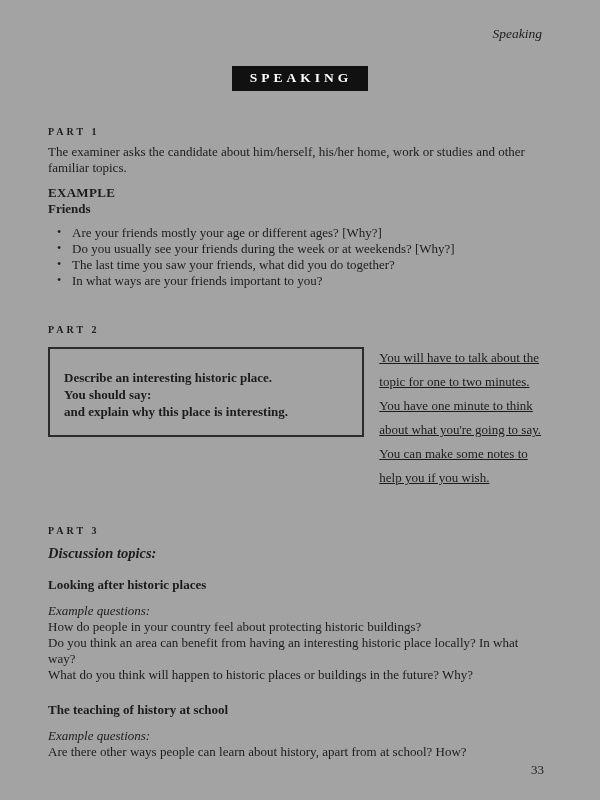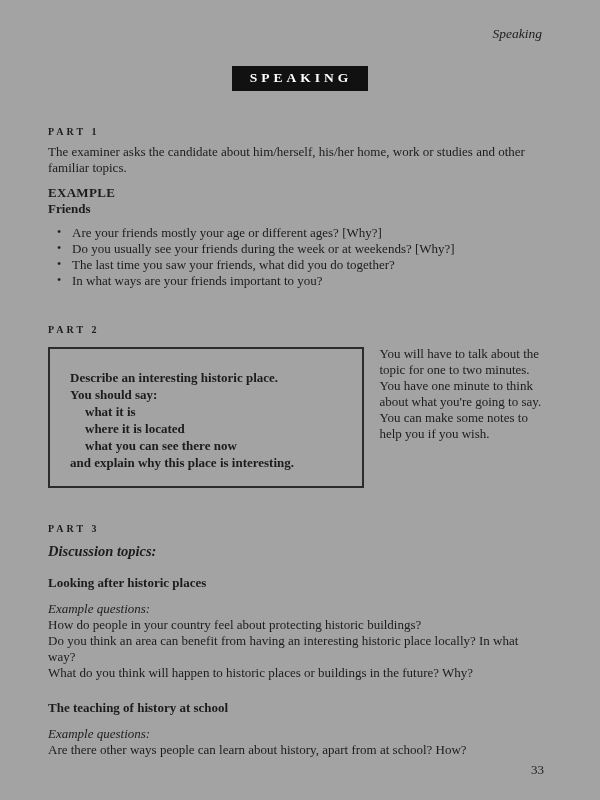--- a/index.html
+++ b/index.html
@@ -41,26 +41,26 @@
   .intro { margin-top: 7px; line-height: 16px; }
   .example-label { font-weight: bold; margin-top: 9px; letter-spacing: 0.3px; }
   .topic-label { font-weight: bold; margin-top: 0; }
   .bullet-list { list-style: none; margin-top: 8px; }
   .bullet-list li { line-height: 16px; padding-left: 24px; position: relative; }
   .bullet-list li .dot { position: absolute; left: 9px; top: -1px; font-size: 12px; }
   .part2-row { display: flex; margin-top: 12px; align-items: flex-start; }
   .cue-card {
     width: 332px;
     border: 2px solid #2b2b2b;
-    padding: 20px 12px 15px 20px;
+    padding: 20px 12px 15px 14px;
     font-weight: bold;
     line-height: 17px;
   }
   .cue-points { padding-left: 15px; }
-  .side-note { width: 178px; margin-left: 15px; margin-top: -1px; line-height: 16px; }
+  .side-note { width: 178px; margin-left: 15px; margin-top: -1px; line-height: 24px; text-decoration: underline; }
   .part3-subtitle { font-weight: bold; font-style: italic; font-size: 14.5px; margin-top: 9px; }
   .topic-heading { font-weight: bold; margin-top: 15px; }
   .eq-label { font-style: italic; margin-top: 10px; }
   .question { line-height: 16px; }
   .page-number {
     position: absolute;
     right: 56px;
     bottom: 22px;
     font-size: 13px;
   }
@@ -87,25 +87,20 @@
       <li><span class="dot">•</span><span>Do you usually see your friends during the week or at weekends? [Why?]</span></li>
       <li><span class="dot">•</span><span>The last time you saw your friends, what did you do together?</span></li>
       <li><span class="dot">•</span><span>In what ways are your friends important to you?</span></li>
     </ul>
 
     <div class="part-title">PART 2</div>
     <div class="part2-row">
       <div class="cue-card">
         <div>Describe an interesting historic place.</div>
         <div>You should say:</div>
-        <div class="cue-points">
-          <div>what it is</div>
-          <div>where it is located</div>
-          <div>what you can see there now</div>
-        </div>
         <div>and explain why this place is interesting.</div>
       </div>
       <div class="side-note">
         <div>You will have to talk about the topic for one to two minutes.</div>
         <div>You have one minute to think about what you're going to say.</div>
         <div>You can make some notes to help you if you wish.</div>
       </div>
     </div>
 
     <div class="part-title">PART 3</div>

